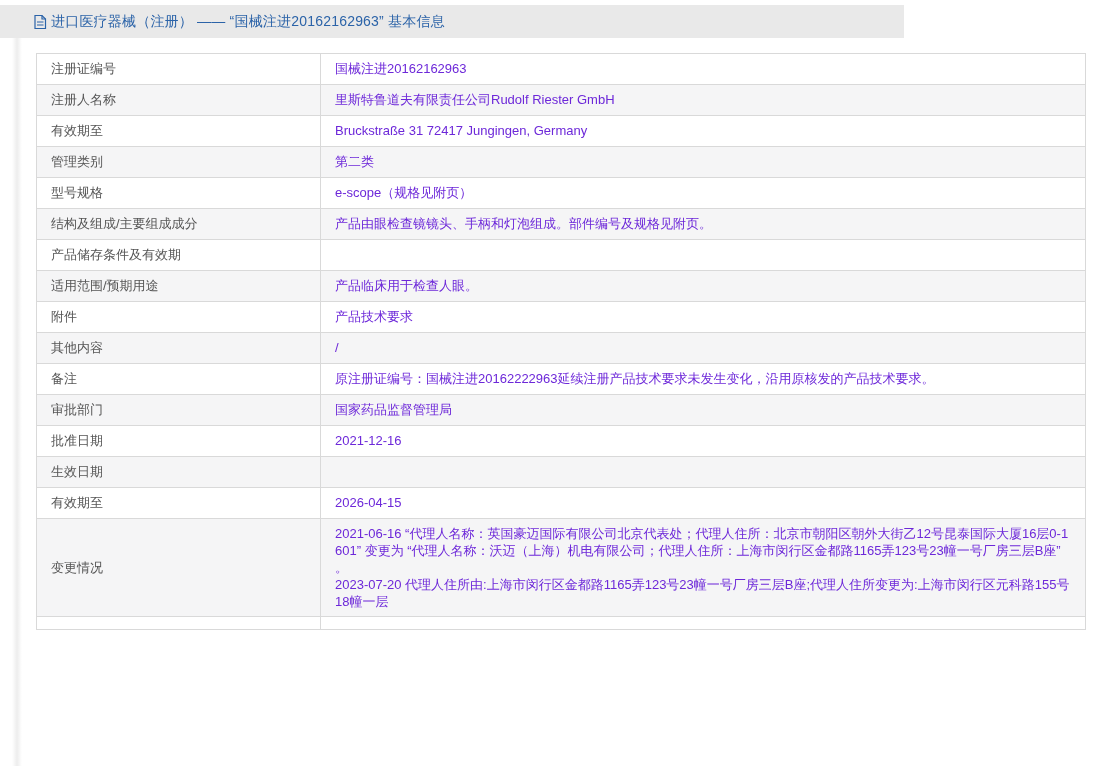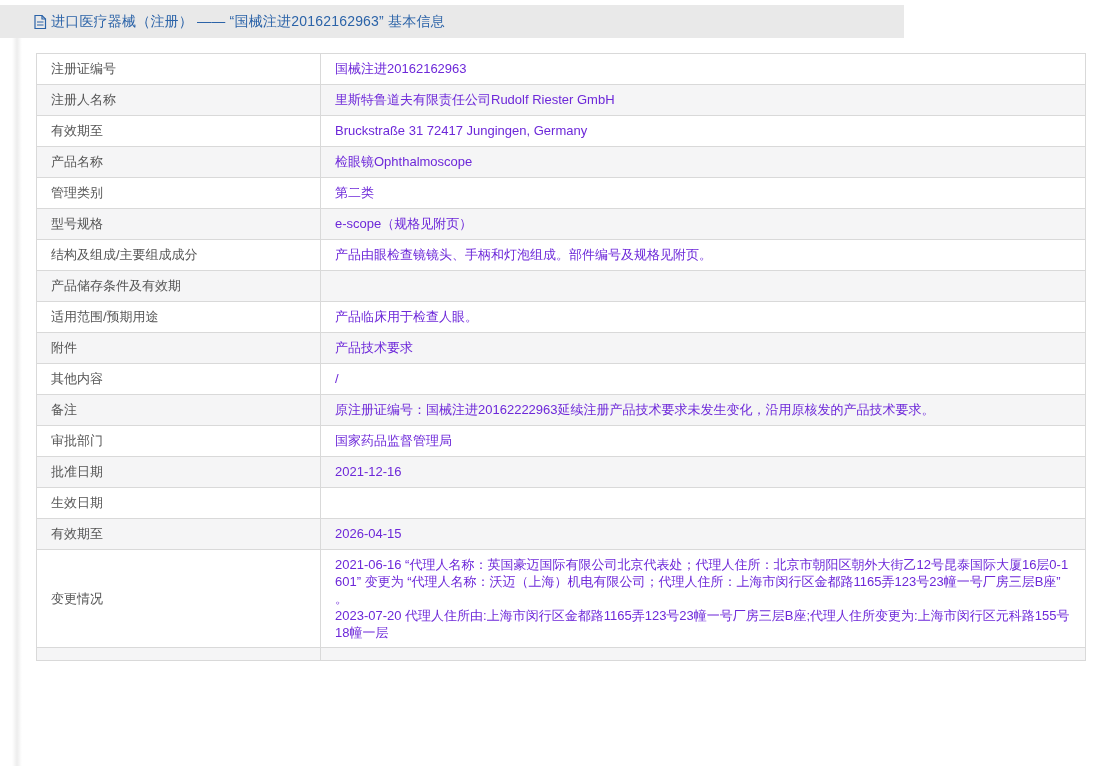--- a/index.html
+++ b/index.html
@@ -101,24 +101,20 @@
     </tr>
     <tr>
       <td class="label">注册人名称</td>
       <td>里斯特鲁道夫有限责任公司Rudolf Riester GmbH</td>
     </tr>
     <tr>
       <td class="label">有效期至</td>
       <td>Bruckstraße 31 72417 Jungingen, Germany</td>
     </tr>
     <tr>
-      <td class="label">产品名称</td>
-      <td>检眼镜Ophthalmoscope</td>
-    </tr>
-    <tr>
       <td class="label">管理类别</td>
       <td>第二类</td>
     </tr>
     <tr>
       <td class="label">型号规格</td>
       <td>e-scope（规格见附页）</td>
     </tr>
     <tr>
       <td class="label">结构及组成/主要组成成分</td>
       <td>产品由眼检查镜镜头、手柄和灯泡组成。部件编号及规格见附页。</td>

